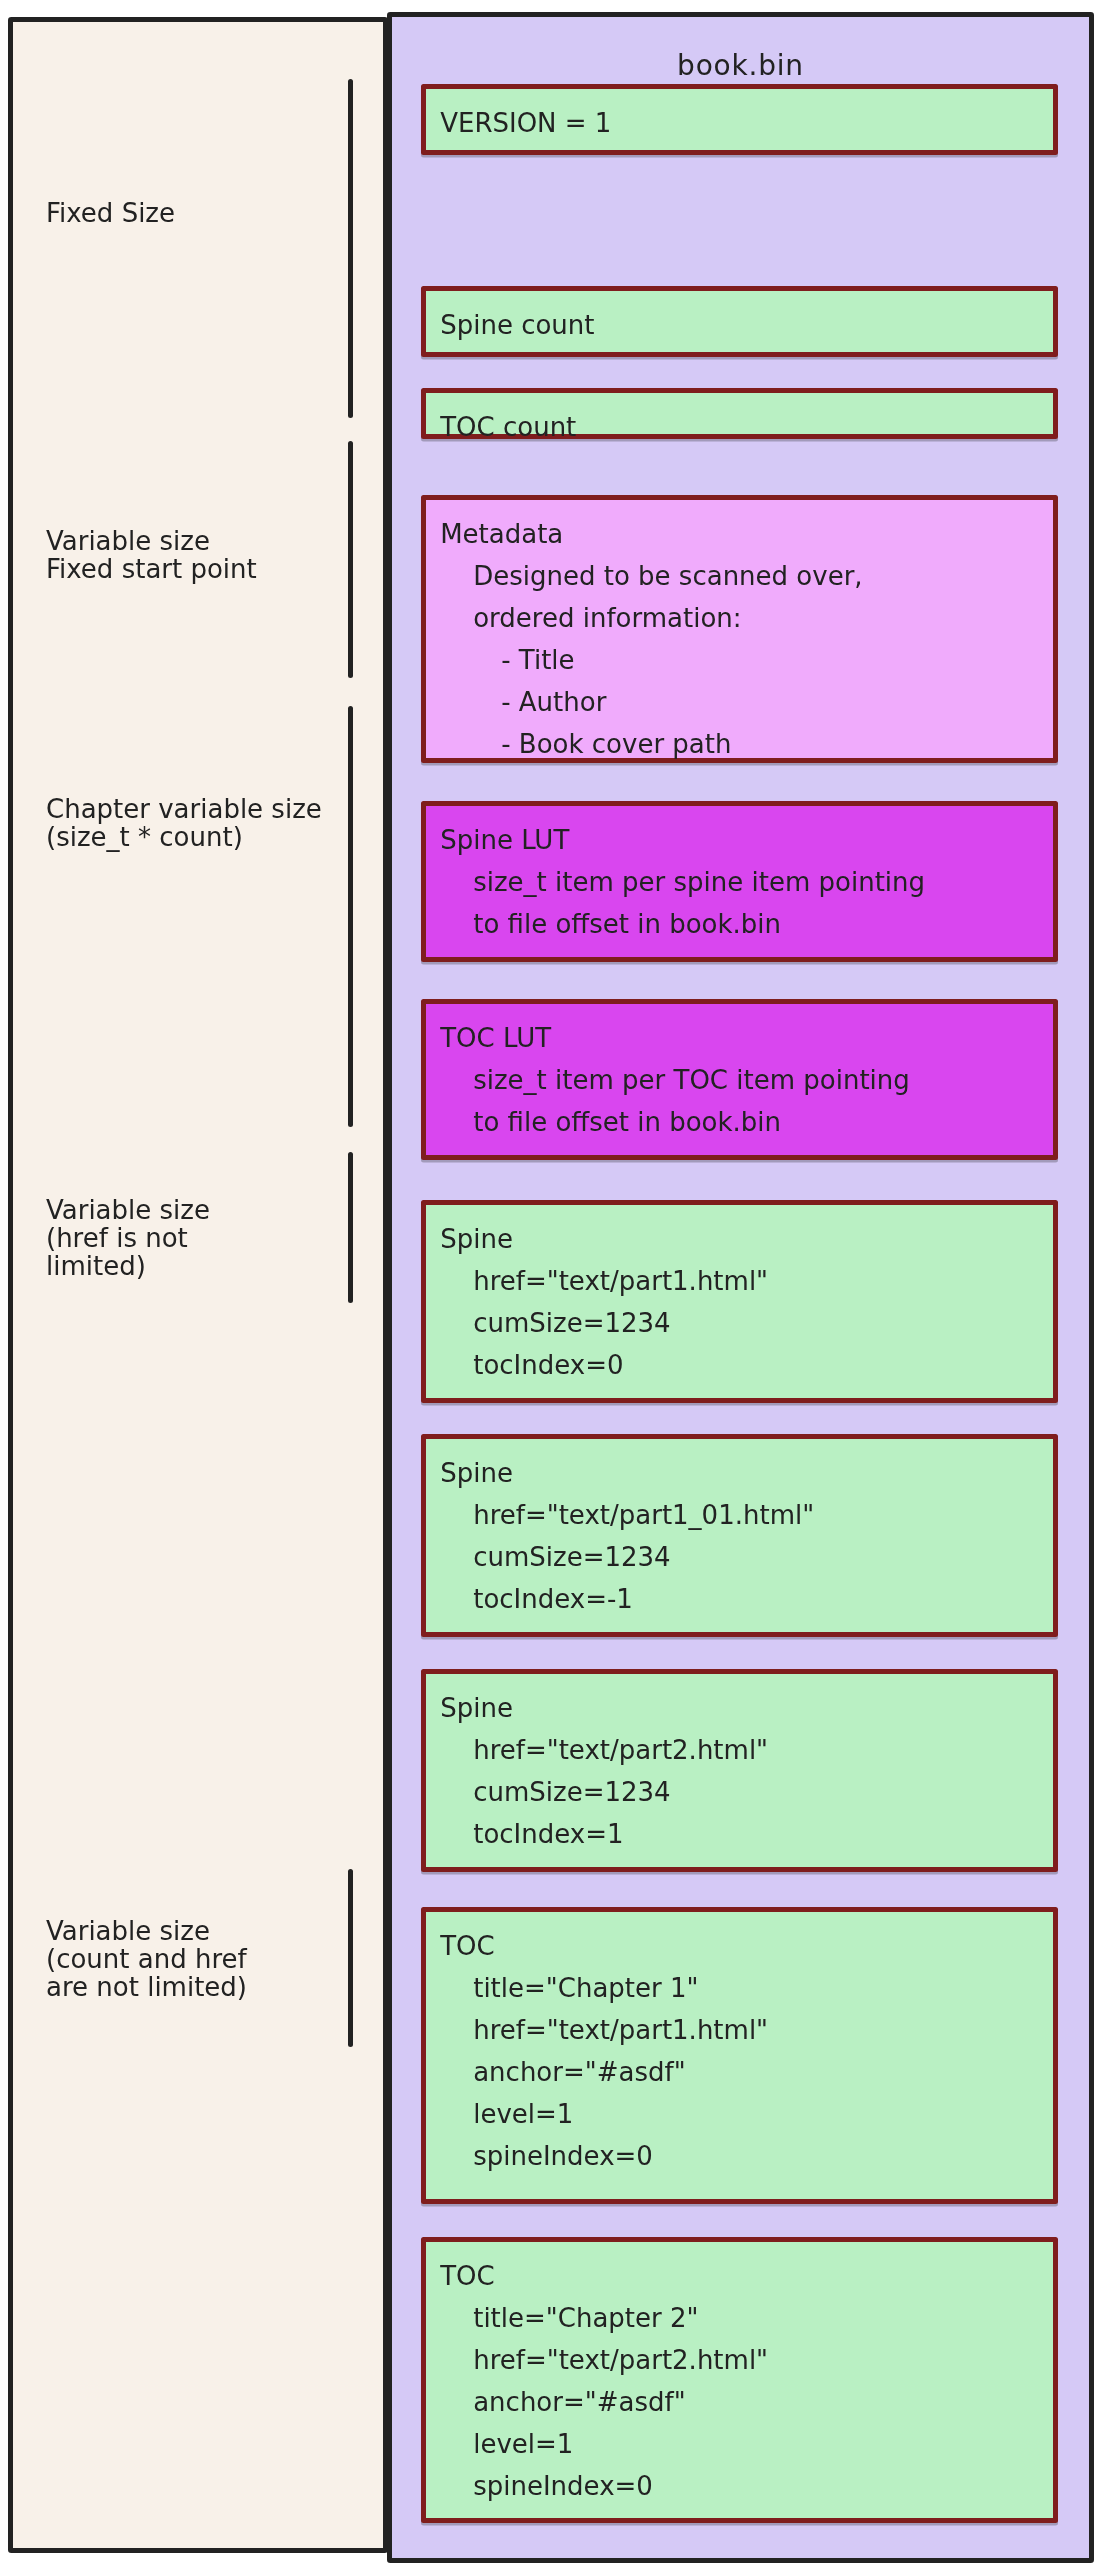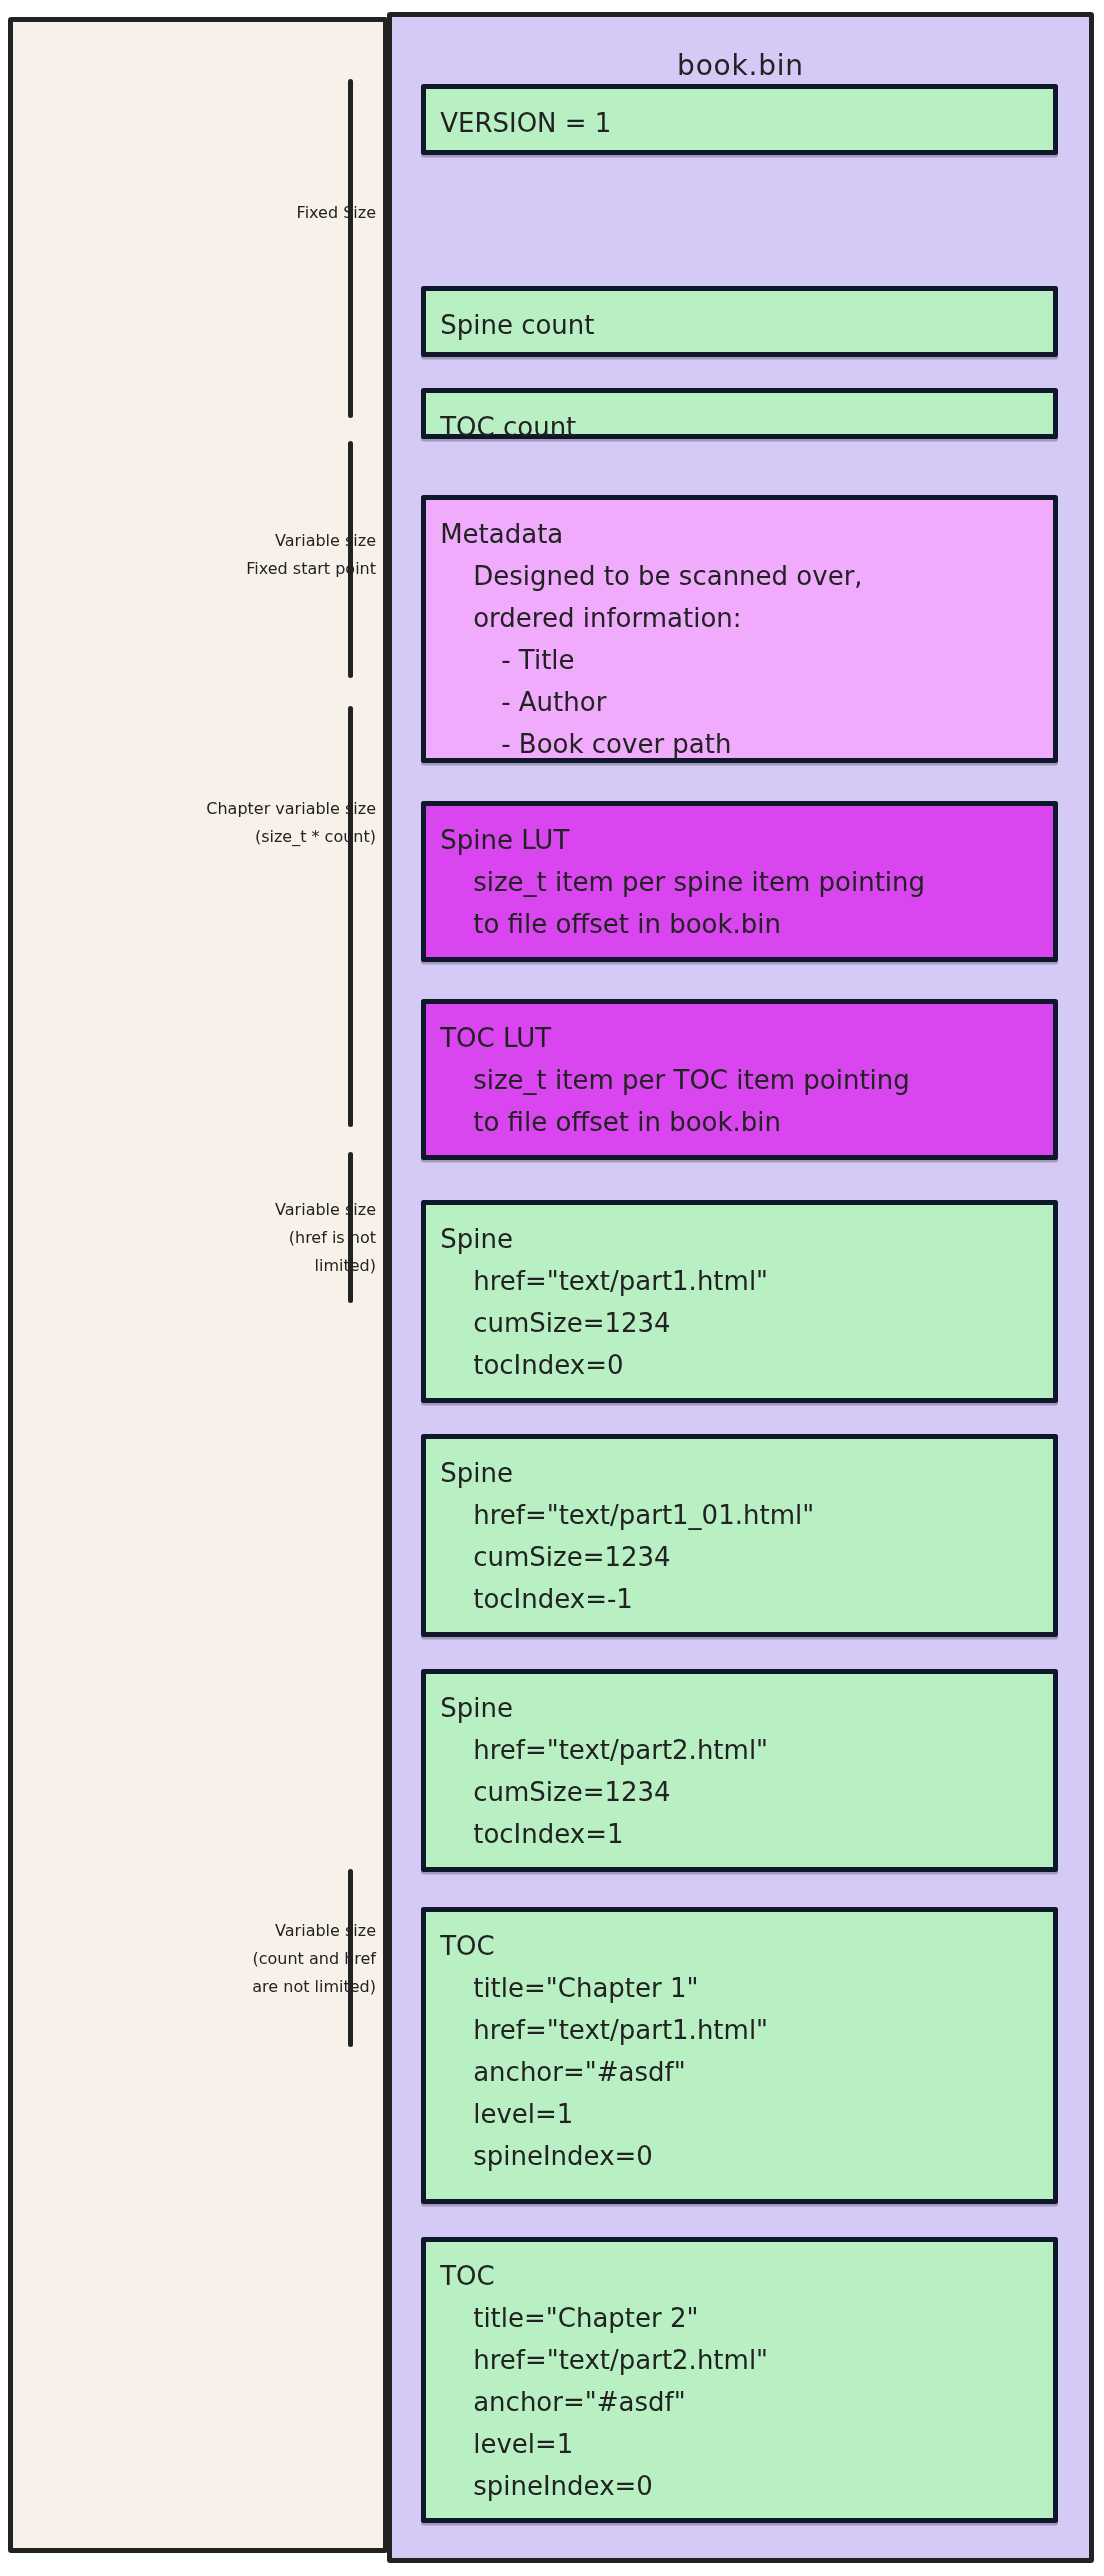--- a/index.html
+++ b/index.html
@@ -39,30 +39,30 @@
     position: absolute;
     left: 348px;
     width: 5px;
     background: #222222;
     border-radius: 3.3px;
   }
   .side-label {
     position: absolute;
     left: 46px;
     width: 330px;
-    text-align: right;
-    font-size: 16px;
+    text-align: left;
+    font-size: 26px;
     line-height: 28px;
   }
   .box {
     position: absolute;
     box-sizing: border-box;
     left: 421px;
     width: 637px;
-    border: 5px solid #0f172a;
+    border: 5px solid #7f1d1d;
     border-radius: 2.5px;
     padding: 12.5px 16.7px 0 14.2px;
     font-size: 26px;
     line-height: 42px;
     box-shadow: 0 2.5px 0 rgba(34,34,34,0.28);
   }
   .box.green  { background: #b9f0c3; }
   .box.yellow { background: #f0abfc; }
   .box.blue   { background: #d946ef; }
   .bline { white-space: nowrap; }

